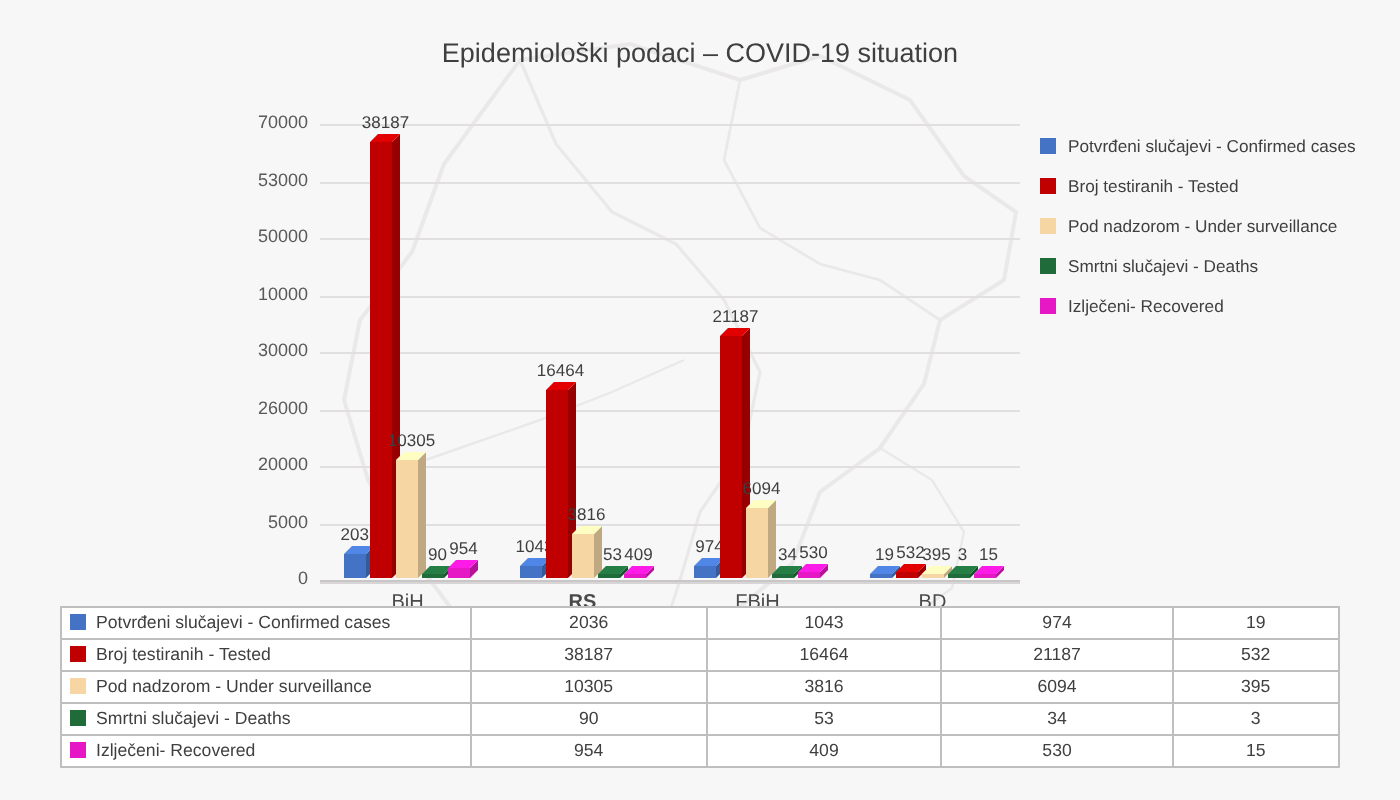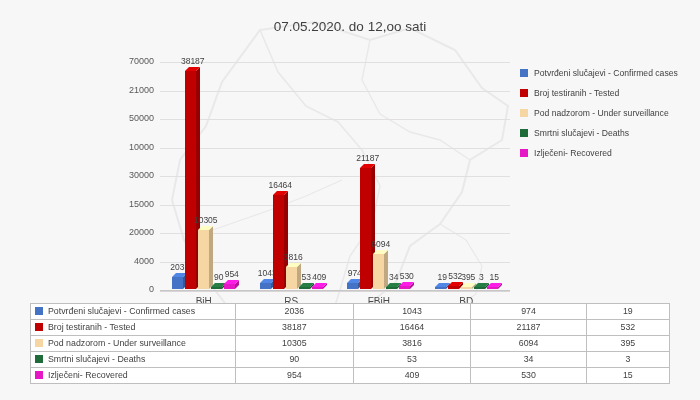--- a/index.html
+++ b/index.html
@@ -74,44 +74,44 @@
   <path d="M150 20 L205 12 L260 30 L300 18 L345 40 L372 78 L398 96 L392 130 L360 150 L352 182 L330 214 L300 236 L286 272 L252 300 L214 330 L176 352 L140 336 L120 300 L96 268 L74 230 L62 190 L70 150 L96 116 L112 72 Z" fill="none" stroke="#cfcacb" stroke-width="2"></path>
   <path d="M150 20 L168 62 L196 96 L228 112 L252 140 L270 176 L262 214 L240 246 L230 280 L214 330" fill="none" stroke="#cfcacb" stroke-width="1.6"></path>
   <path d="M260 30 L252 70 L270 104 L300 122 L330 130 L360 150" fill="none" stroke="#cfcacb" stroke-width="1.4"></path>
   <path d="M74 230 L120 214 L160 200 L196 186 L232 170" fill="none" stroke="#cfcacb" stroke-width="1.2"></path>
   <path d="M330 214 L356 230 L372 256 L366 284 L344 300" fill="none" stroke="#cfcacb" stroke-width="1.2"></path>
 </svg>
 
 <div id="chart-area">
 
   <div id="title">
-    <div>07.05.2020. do 12,oo sati</div>
+    <div>Epidemiološki podaci – COVID-19 situation</div>
   </div>
 
   <div id="plot">
     <div id="gridlines">
         <div class="gridline" style="top: 228px;"></div>
         <div class="gridline" style="top: 199.5px;"></div>
         <div class="gridline" style="top: 171px;"></div>
         <div class="gridline" style="top: 142.5px;"></div>
         <div class="gridline" style="top: 114px;"></div>
         <div class="gridline" style="top: 85.5px;"></div>
         <div class="gridline" style="top: 57px;"></div>
         <div class="gridline" style="top: 28.5px;"></div>
         <div class="gridline" style="top: 0px;"></div>
       </div>
     <div id="yticks">
         <div class="ytick" style="top: 228px;">0</div>
-        <div class="ytick" style="top: 199.5px;">4000</div>
+        <div class="ytick" style="top: 199.5px;">5000</div>
         <div class="ytick" style="top: 171px;">20000</div>
-        <div class="ytick" style="top: 142.5px;">15000</div>
+        <div class="ytick" style="top: 142.5px;">26000</div>
         <div class="ytick" style="top: 114px;">30000</div>
         <div class="ytick" style="top: 85.5px;">10000</div>
         <div class="ytick" style="top: 57px;">50000</div>
-        <div class="ytick" style="top: 28.5px;">21000</div>
+        <div class="ytick" style="top: 28.5px;">53000</div>
         <div class="ytick" style="top: 0px;">70000</div>
       </div>
     <div id="axis-x"></div>
     <div id="axis-x2"></div>
     <div id="bars">
         <div class="group" style="left: 12.25px; width: 63px;">
           <div class="bar" style="left: 0px; height: 11.6052px;">
             <div class="side" style="height: 11.6052px; background: rgb(53, 89, 153);"></div>
             <div class="face" style="background: rgb(68, 114, 196);"></div>
             <div class="top" style="bottom: 11.6052px; background: rgb(80, 135, 231);"></div>
@@ -234,21 +234,21 @@
           <div class="bar" style="left: 52px; height: 2px;">
             <div class="side" style="height: 2px; background: rgb(179, 18, 153);"></div>
             <div class="face" style="background: rgb(230, 23, 196);"></div>
             <div class="top" style="bottom: 2px; background: rgb(255, 27, 231);"></div>
           </div>
           <div class="blab" style="left: 59.5px; bottom: 7px;">15</div>
         </div>
       </div>
     <div id="xlabels">
         <div class="xlab" style="left: 43.75px;">BiH</div>
-        <div class="xlab" style="left: 131.25px;">RS</div>
+        <div class="xlab" style="left: 131.25px; font-weight: bold;">RS</div>
         <div class="xlab" style="left: 218.75px;">FBiH</div>
         <div class="xlab" style="left: 306.25px;">BD</div>
       </div>
   </div>
 
   <div id="legend">
       <div class="lgrow">
         <span class="lgsw" style="background: rgb(68, 114, 196);"></span>
         <span class="lgtx">Potvrđeni slučajevi - Confirmed cases</span>
       </div>

